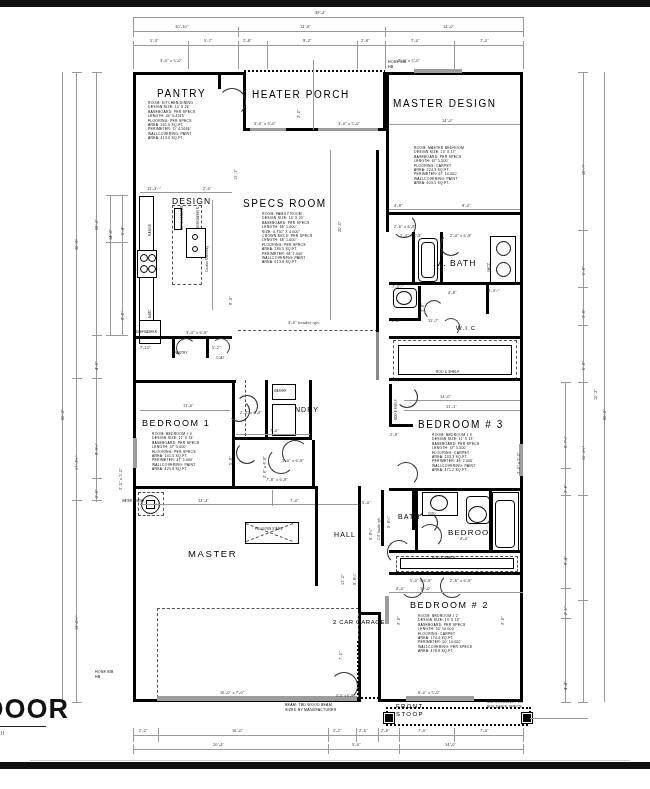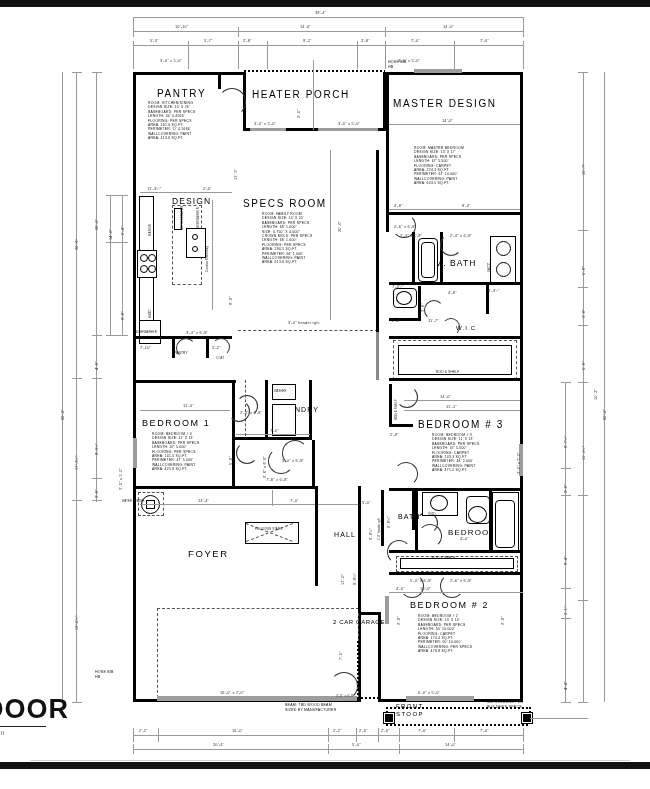--- a/index.html
+++ b/index.html
@@ -424,21 +424,21 @@
   <div>
     <div class="wall" style="left:232px;top:440px;width:3px;height:48px;"></div>
     <div class="wall" style="left:312px;top:440px;width:3px;height:48px;"></div>
     <div class="swing4" style="left:236px;top:442px;width:20px;height:20px;"></div>
     <div class="swing4" style="left:268px;top:448px;width:24px;height:24px;"></div>
     <div class="dim v" style="left:262px;top:478px;">2'-8" x 6'-8"</div>
     <div class="dim" style="left:266px;top:477px;">7'-8" x 6'-8"</div>
   </div>
 
   <div>
-    <div class="rname" style="left:188px;top:548px;font-size:9.5px;">FOYER</div>
+    <div class="rname" style="left:188px;top:548px;font-size:9.5px;">MASTER</div>
     <div class="note" style="left:153px;top:562px;font-size:4.4px;line-height:5.6px;"></div>
     <div class="dashbox" style="left:157px;top:608px;width:200px;height:88px;"></div>
     <div class="dim" style="left:198px;top:498px;">13'-4"</div>
     <div class="dim" style="left:290px;top:498px;">7'-0"</div>
     <div class="dimline" style="left:140px;top:504px;width:218px;"></div>
     <div class="dimvert" style="left:272px;top:490px;height:16px;"></div>
 
     <div class="rect" style="left:245px;top:522px;width:52px;height:20px;"></div>
     <div class="dash" style="left:246px;top:523px;width:50px;transform:rotate(21deg);transform-origin:0 0;"></div>
     <div class="dash" style="left:246px;top:541px;width:50px;transform:rotate(-21deg);transform-origin:0 0;"></div>

